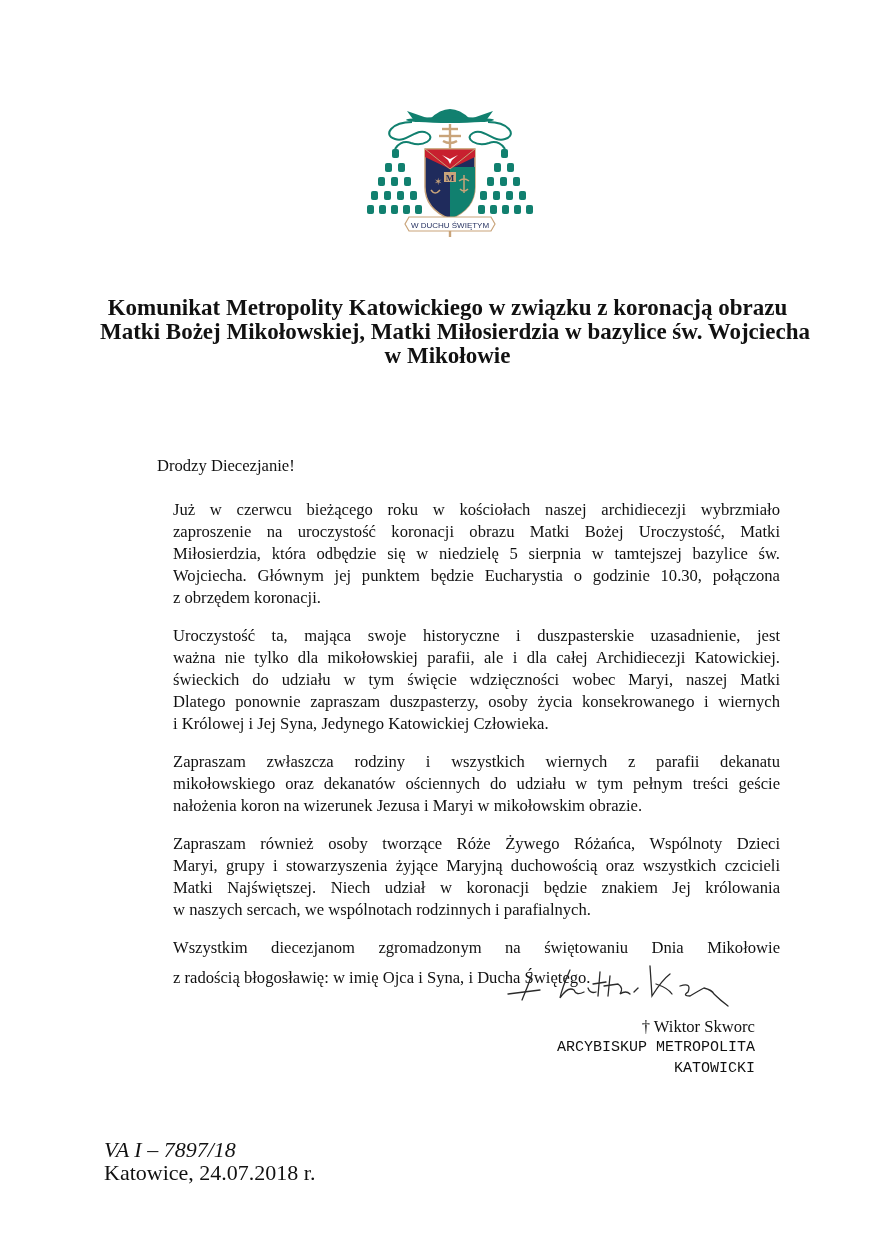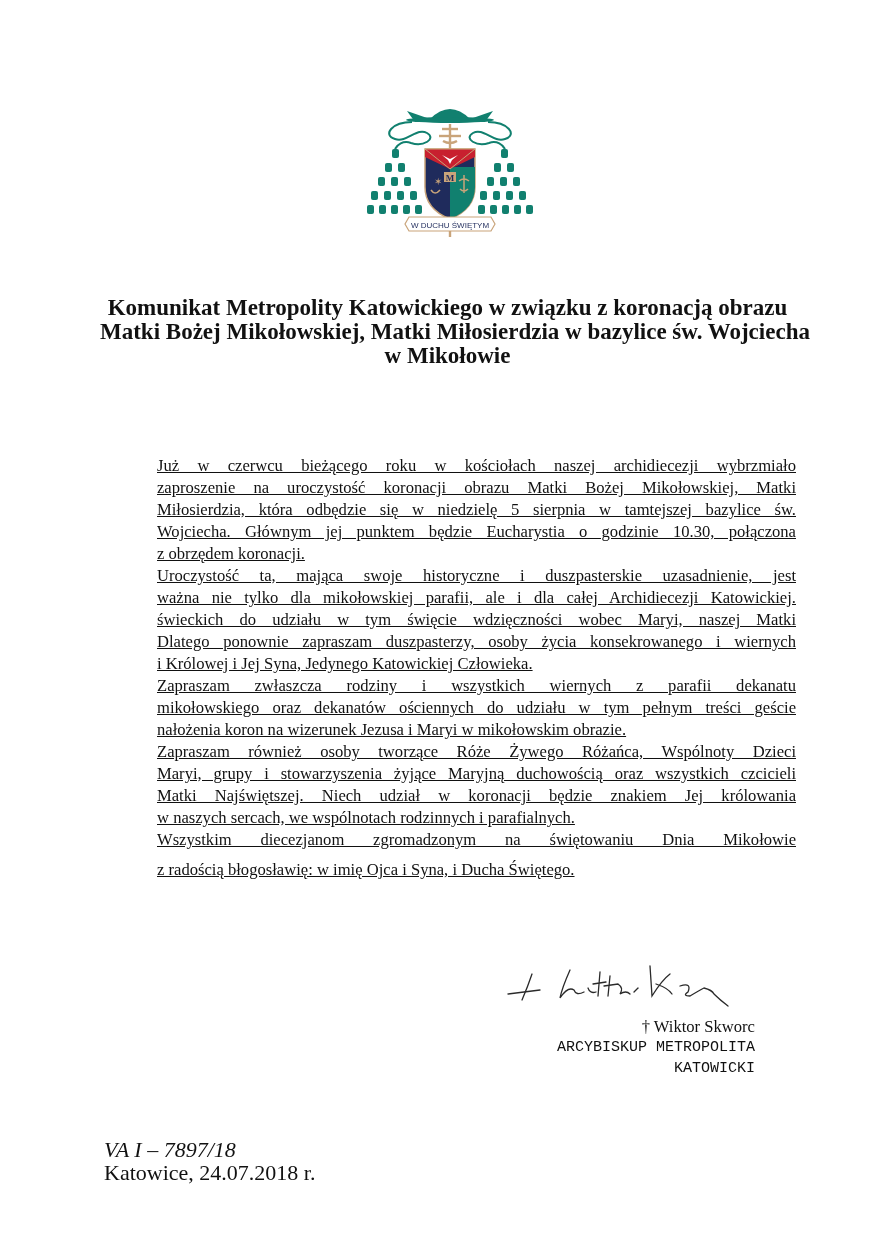--- a/index.html
+++ b/index.html
@@ -12,21 +12,21 @@
   .title {
     position: absolute; left: 100px; width: 695px; top: 296px;
     text-align: center; font-weight: bold; font-size: 23px; line-height: 24px;
   }
   .title div { white-space: nowrap; }
   .body-text {
     position: absolute; left: 104px; width: 692px; top: 455px;
     font-size: 16.6px; line-height: 22px;
   }
   .greeting { margin-left: 53px; margin-bottom: 22px; }
-  .para { text-align: justify; text-indent: 53px; margin: 0; text-decoration: underline; }
+  .para { text-align: justify; text-indent: 53px; margin: 16px; }
   .para .ln { display: block; text-align: justify; text-align-last: justify; }
   .para .ln.last { text-align-last: left; }
   .para .ln.first { text-indent: 53px; }
   .gap-before { margin-top: 8px; }
   .signature { position: absolute; left: 500px; top: 950px; width: 250px; height: 60px; }
   .signer {
     position: absolute; left: 515px; top: 1016px; width: 240px;
     text-align: right; font-size: 16.6px; line-height: 21px;
   }
   .signer .name { margin-left: 20px; }
@@ -112,24 +112,25 @@
   </g>
 </svg>
 
 <div class="title">
   <div>Komunikat Metropolity Katowickiego w związku z koronacją obrazu</div>
   <div>Matki Bożej Mikołowskiej, Matki Miłosierdzia w bazylice św. Wojciecha</div>
   <div>w Mikołowie</div>
 </div>
 
 <div class="body-text">
+  <div class="greeting">Drodzy Diecezjanie!</div>
 
   <p class="para">
     <span class="ln first">Już w czerwcu bieżącego roku w kościołach naszej archidiecezji wybrzmiało</span>
-    <span class="ln">zaproszenie na uroczystość koronacji obrazu Matki Bożej Mikołowskiej, Matki</span>
+    <span class="ln">zaproszenie na uroczystość koronacji obrazu Matki Bożej Uroczystość, Matki</span>
     <span class="ln">Miłosierdzia, która odbędzie się w niedzielę 5 sierpnia w tamtejszej bazylice św.</span>
     <span class="ln">Wojciecha. Głównym jej punktem będzie Eucharystia o godzinie 10.30, połączona</span>
     <span class="ln last">z obrzędem koronacji.</span>
   </p>
   <p class="para">
     <span class="ln first">Uroczystość ta, mająca swoje historyczne i duszpasterskie uzasadnienie, jest</span>
     <span class="ln">ważna nie tylko dla mikołowskiej parafii, ale i dla całej Archidiecezji Katowickiej.</span>
     <span class="ln">świeckich do udziału w tym święcie wdzięczności wobec Maryi, naszej Matki</span>
     <span class="ln">Dlatego ponownie zapraszam duszpasterzy, osoby życia konsekrowanego i wiernych</span>
     <span class="ln last">i Królowej i Jej Syna, Jedynego Katowickiej Człowieka.</span>

